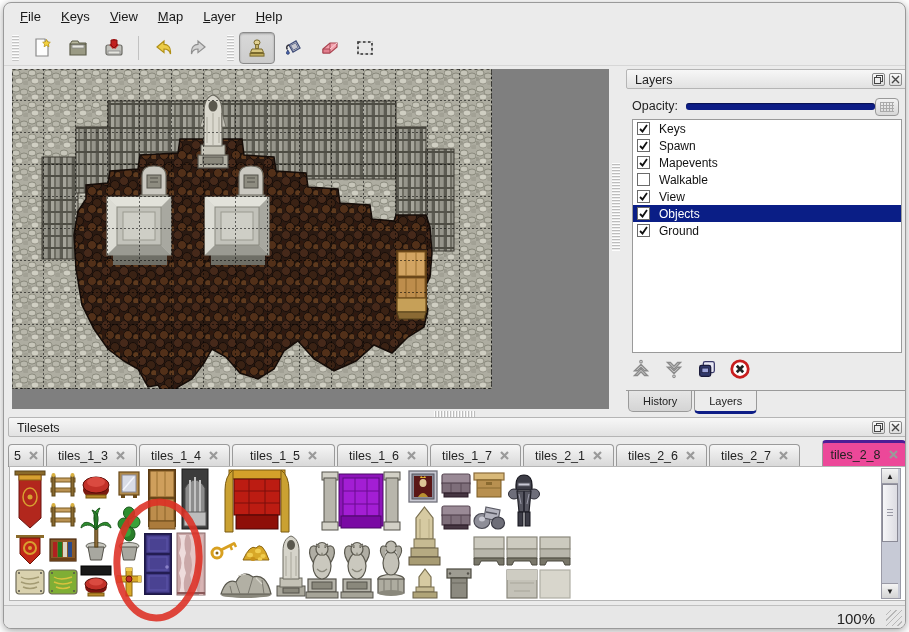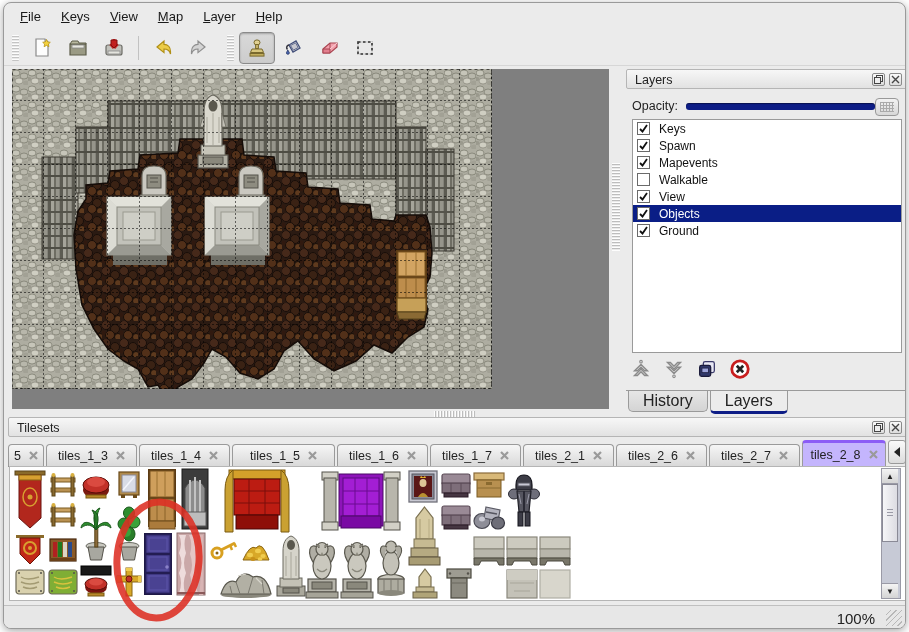--- a/index.html
+++ b/index.html
@@ -31,27 +31,27 @@
   #opacity-track{position:absolute;left:54px;right:26px;top:7px;height:7px;background:#0d1d86;border-radius:3px;box-shadow:inset 0 1px 1px rgba(0,0,0,.4);}
   #opacity-handle{position:absolute;right:2px;top:2px;width:22px;height:16px;border:1px solid #999;border-radius:4px;background:linear-gradient(#f2f2f2,#d8d8d8);}
   #opacity-handle::after{content:"";position:absolute;inset:3px 4px;background:repeating-linear-gradient(90deg,#aaa 0 1px,transparent 1px 3px),repeating-linear-gradient(180deg,#aaa 0 1px,transparent 1px 3px);}
   #layer-list{position:absolute;left:6px;top:50px;width:268px;height:232px;background:#fff;border:1px solid #9a9a9a;overflow:hidden;}
   .layer-row{height:15px;display:flex;align-items:center;padding:1px 2px 1px 4px;font-size:12px;color:#111;}
   .layer-row.selected{background:#0a1e86;color:#fff;}
   .cb{width:11px;height:11px;border:1px solid #6a6a6a;background:#fff;margin-right:9px;flex:none;display:flex;align-items:center;justify-content:center;}
   #layer-btnrow{position:absolute;left:2px;top:288px;display:flex;gap:7px;}
   .lyr-btn{width:26px;height:24px;display:flex;align-items:center;justify-content:center;border-radius:3px;}
   #layer-tabs{position:absolute;left:0;top:321px;right:0;height:25px;border-top:1px solid #9a9a9a;display:flex;padding-left:2px;}
-  .btab{height:20px;padding:0 14px;font-size:16px;display:flex;align-items:center;border:1px solid #9a9a9a;border-top:none;border-radius:0 0 5px 5px;background:linear-gradient(#e6e6e6,#d4d4d4);margin-right:2px;color:#222;}
+  .btab{height:20px;padding:0 14px;font-size:11px;display:flex;align-items:center;border:1px solid #9a9a9a;border-top:none;border-radius:0 0 5px 5px;background:linear-gradient(#e6e6e6,#d4d4d4);margin-right:2px;color:#222;}
   .btab.active{background:#ececec;border-bottom:3px solid #0d1d86;font-weight:normal;}
   
   #tiles-dock{position:absolute;left:4px;top:414px;width:899px;height:186px;}
   #ts-tabbar{position:absolute;left:0;top:22px;right:0;height:27px;border-bottom:1px solid #8f8f8f;display:flex;align-items:flex-end;}
   .ts-tab{height:22px;display:flex;align-items:center;justify-content:center;gap:8px;font-size:12.5px;color:#222;border:1px solid #9a9a9a;border-bottom:none;border-radius:4px 4px 0 0;background:linear-gradient(#f6f6f6,#d9d9d9);margin-right:2px;box-sizing:border-box;flex:none;}
-  .ts-tab.active{height:26px;background:#c4b5fd;border-top:3px solid #8b5cf6;}
+  .ts-tab.active{height:26px;background:#ec4899;border-top:3px solid #4c1d95;margin-left:20px;}
   .ts-scroll{display:flex;gap:2px;margin-left:auto;margin-right:3px;margin-bottom:2px;}
   .ts-arrow{width:16px;height:22px;border:1px solid #9a9a9a;border-radius:3px;background:linear-gradient(#fafafa,#dcdcdc);display:flex;align-items:center;justify-content:center;font-size:10px;}
   #ts-content{position:absolute;left:1px;top:49px;right:1px;bottom:2px;background:#fff;border:1px solid #b5b5b5;overflow:hidden;}
   #ts-sb{position:absolute;right:4px;top:1px;width:18px;bottom:1px;background:#c7cad6;border:1px solid #9a9aa6;}
   .sb-btn{position:absolute;left:0;width:16px;height:14px;background:linear-gradient(#f4f4f4,#d4d4d4);border-bottom:1px solid #9a9aa6;display:flex;align-items:center;justify-content:center;font-size:8px;color:#222;}
   #ts-thumb{position:absolute;left:0;top:15px;width:16px;height:58px;background:linear-gradient(90deg,#f6f6f8,#dcdce2);border:1px solid #8a8a96;box-sizing:border-box;}
   #ts-thumb::after{content:"";position:absolute;left:4px;right:4px;top:24px;height:8px;background:repeating-linear-gradient(180deg,#9a9aa6 0 1px,transparent 1px 3px);}
   
   #statusbar{position:absolute;left:0;right:0;top:602px;height:23px;background:#e7e7e7;border-top:1px solid #c0c0c0;}
   #zoom-level{position:absolute;right:30px;top:4px;font-size:15px;color:#222;}

